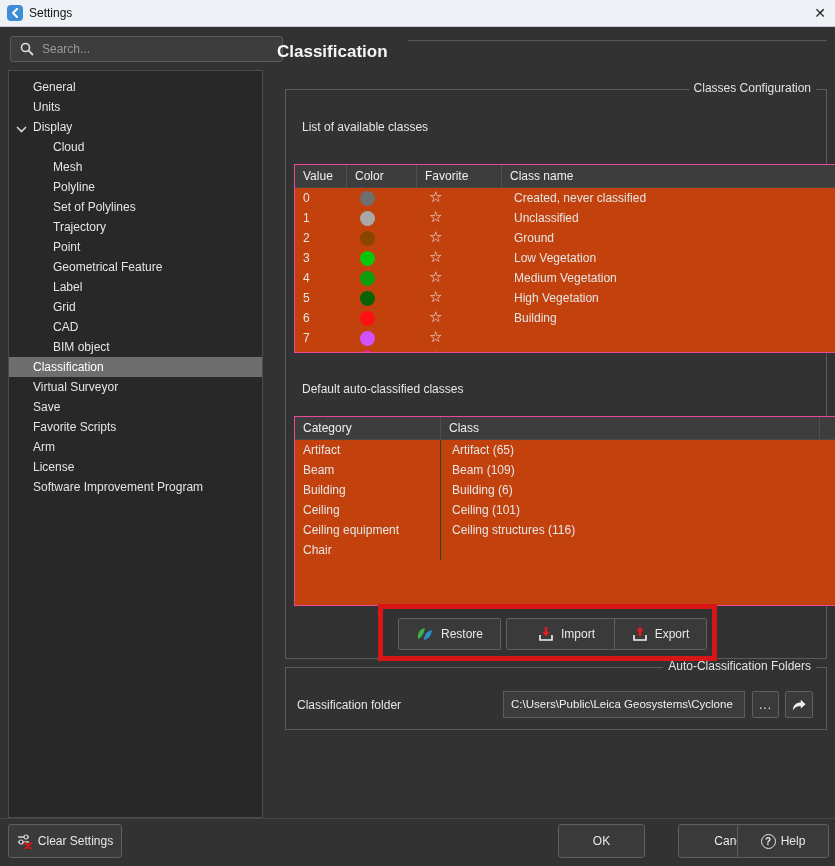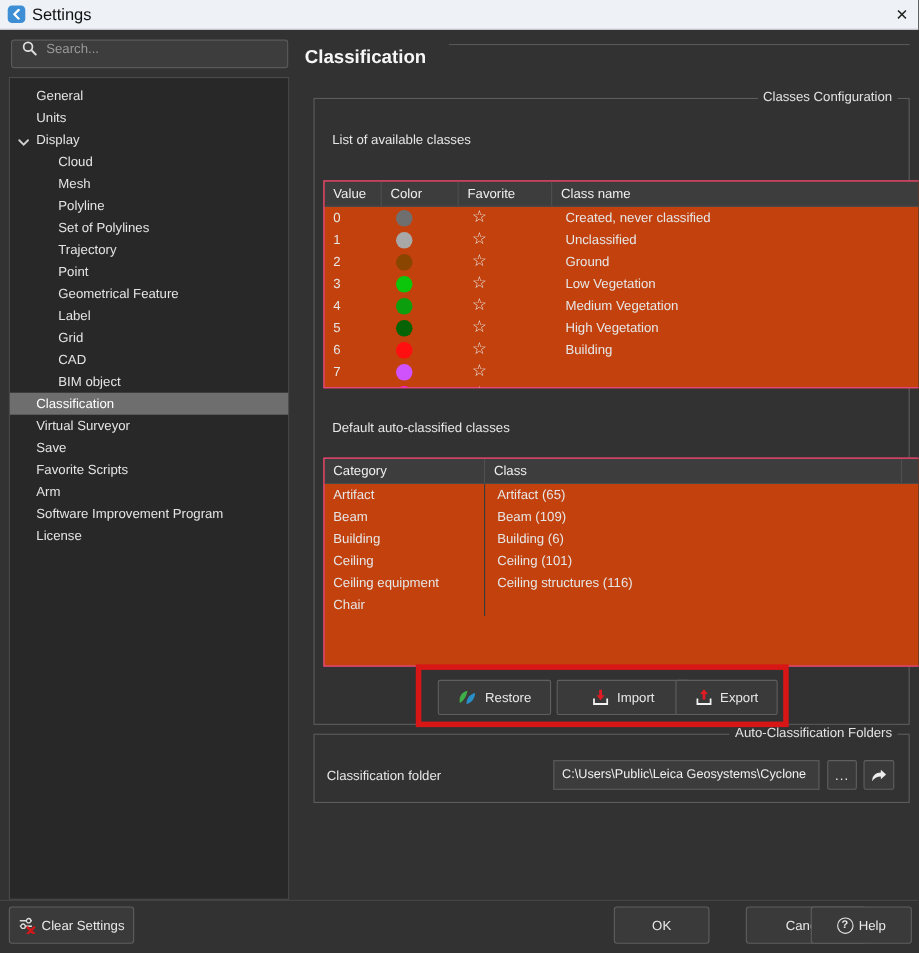--- a/index.html
+++ b/index.html
@@ -5,26 +5,26 @@
   html,body{margin:0;padding:0}
   body{
     width:835px;height:866px;position:relative;overflow:hidden;
     background:#323232;color:#e6e6e6;
     font-family:"Liberation Sans",sans-serif;font-size:12px;
   }
   .titlebar{position:absolute;left:0;top:0;width:835px;height:26px;background:#eef2f6;
     display:flex;align-items:center;color:#1b1b1b;border-bottom:1px solid #c9ced3}
   .app-icon{width:16px;height:16px;border-radius:4px;background:#3e8ed6;margin:0 6px 0 7px;
     display:flex;align-items:center;justify-content:center;color:#fff;font-weight:bold;font-size:12px;line-height:1}
-  .title-text{font-size:15px;color:#111}
+  .title-text{font-size:12px;color:#111}
   .close-btn{margin-left:auto;width:30px;height:24px;display:flex;align-items:center;justify-content:center;
     color:#222;font-size:14px;cursor:default}
   
-  .search-box{position:absolute;left:10px;top:36px;width:252px;height:26px;background:#3d3d3d;
-    border:1px solid #5a5a5a;border-radius:3px;display:flex;align-items:flex-start;box-sizing:border-box}
+  .search-box{position:absolute;left:10px;top:36px;width:273px;height:26px;background:#3d3d3d;
+    border:1px solid #5a5a5a;border-radius:3px;display:flex;align-items:center;box-sizing:border-box}
   .search-box .mag{margin:0 8px 0 9px;display:flex}
   .search-placeholder{color:#9a9a9a}
   .side-panel{position:absolute;left:8px;top:70px;width:255px;height:748px;background:#282828;
     border:1px solid #4b4b4b;box-sizing:border-box;padding-top:6px}
   .tree-item{height:20px;line-height:20px;padding-left:24px;position:relative;color:#e4e4e4;white-space:nowrap}
   .tree-item.child{padding-left:44px}
   .tree-item.selected{background:#6e6e6e;color:#ffffff}
   .tree-chevron{position:absolute;left:7px;top:4px}
   
   .page-title{position:absolute;left:277px;top:42px;font-size:17px;font-weight:bold;color:#f6f6f6}
@@ -112,22 +112,22 @@
     <div class="tree-item child"><span>Geometrical Feature</span></div>
     <div class="tree-item child"><span>Label</span></div>
     <div class="tree-item child"><span>Grid</span></div>
     <div class="tree-item child"><span>CAD</span></div>
     <div class="tree-item child"><span>BIM object</span></div>
     <div class="tree-item selected"><span>Classification</span></div>
     <div class="tree-item"><span>Virtual Surveyor</span></div>
     <div class="tree-item"><span>Save</span></div>
     <div class="tree-item"><span>Favorite Scripts</span></div>
     <div class="tree-item"><span>Arm</span></div>
+    <div class="tree-item"><span>License</span></div>
     <div class="tree-item"><span>Software Improvement Program</span></div>
-    <div class="tree-item"><span>License</span></div>
   </div>
 
 <div class="top-line"></div>
 <div class="page-title">Classification</div>
 
 <div class="groupbox" id="group-classes">
   <span class="gb-label">Classes Configuration</span>
   <span class="inner-label" style="top:30px">List of available classes</span>
 
   <div class="tbl" id="tbl-classes">

